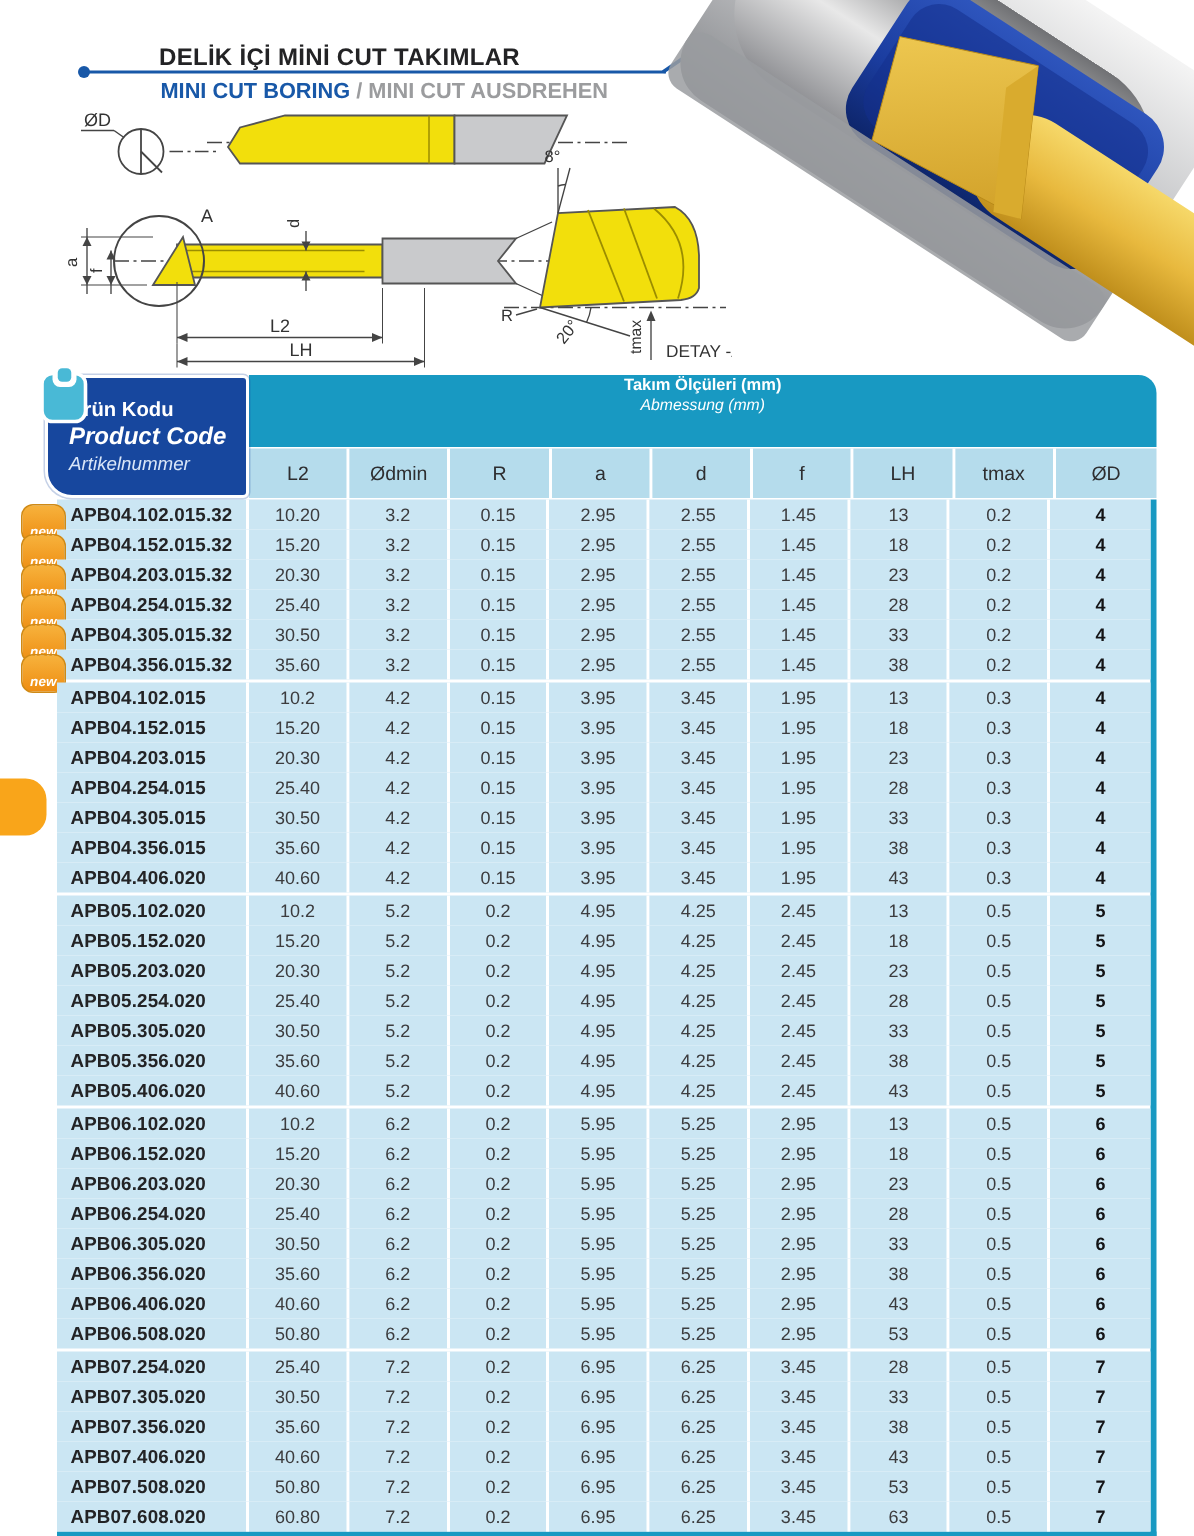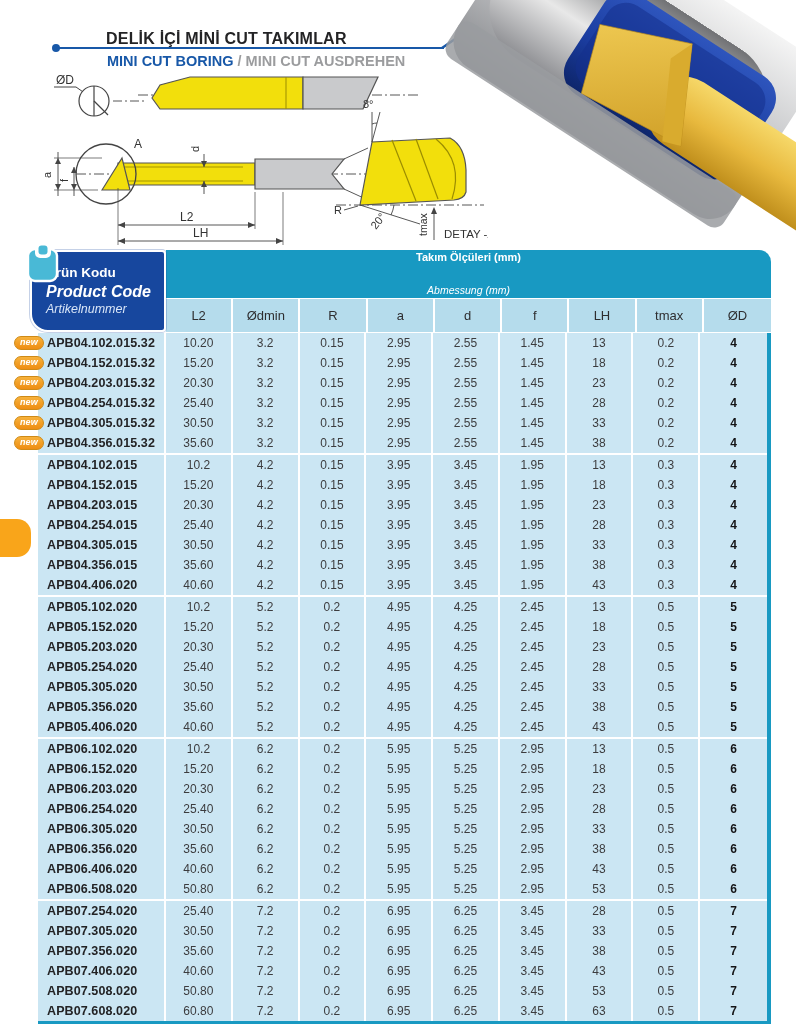--- a/index.html
+++ b/index.html
@@ -51,21 +51,21 @@
     padding-left:14px;line-height:1.25;
     box-shadow:0 0 0 1px rgba(23,71,158,.25);
   }
   .code-box .l1{font-weight:bold;font-size:13.5px;}
   .code-box .l2{font-weight:bold;font-style:italic;font-size:16px;}
   .code-box .l3{font-style:italic;font-size:12.5px;color:#d9e6f8;}
   .bookmark{position:absolute;left:-12px;top:-9px;z-index:3;}
   .dims-band{
     margin-left:128px;height:48px;background:var(--header-teal);
     border-radius:0 12px 0 0;color:#fff;text-align:center;
-    display:flex;flex-direction:column;justify-content:space-between;line-height:1.3;
+    display:flex;flex-direction:column;justify-content:flex-start;line-height:1.3;
   }
   .dims-band .d1{font-weight:bold;font-size:11px;}
   .dims-band .d2{font-style:italic;font-size:10.5px;color:#93d6e8;}
   .dims-band .d3{font-style:italic;font-size:10.5px;}
   .subrow{
     margin-left:128px;height:33px;margin-top:1px;
     display:grid;grid-template-columns:repeat(9,1fr);
   }
   .subrow .scell{
     background:var(--subheader-blue);border-right:2px solid #fff;
@@ -85,21 +85,21 @@
   .cell:last-child{border-right:none;}
   .cell.code{
     justify-content:flex-start;padding-left:9px;font-weight:bold;
     color:var(--ink);font-size:12.5px;position:relative;letter-spacing:.1px;
   }
   .cell.od{font-weight:bold;color:#141416;}
   .newbadge{
     position:absolute;left:-24px;top:3px;
     background:linear-gradient(#f7b23c,#ee8d12);
     color:#fff;font-size:9px;font-weight:bold;font-style:italic;
-    padding:1px 5px 2px;border-radius:8px;border:1px solid #cf8a16;line-height:1;
+    padding:13px 5px 2px;border-radius:8px;border:1px solid #cf8a16;line-height:1;
   }
   .orange-tab{
     position:absolute;left:0;top:519px;width:31px;height:38px;
     background:var(--tab-orange);border-radius:0 14px 14px 0;z-index:1;
   }
   svg text{font-family:"Liberation Sans", sans-serif;}
 </style>
 </head>
 <body>
 

